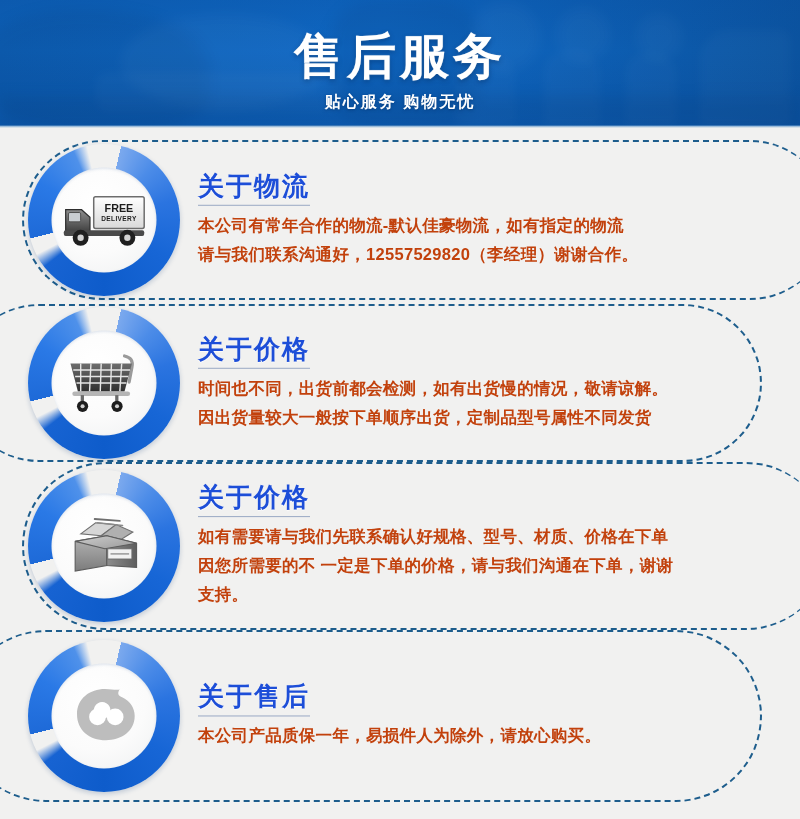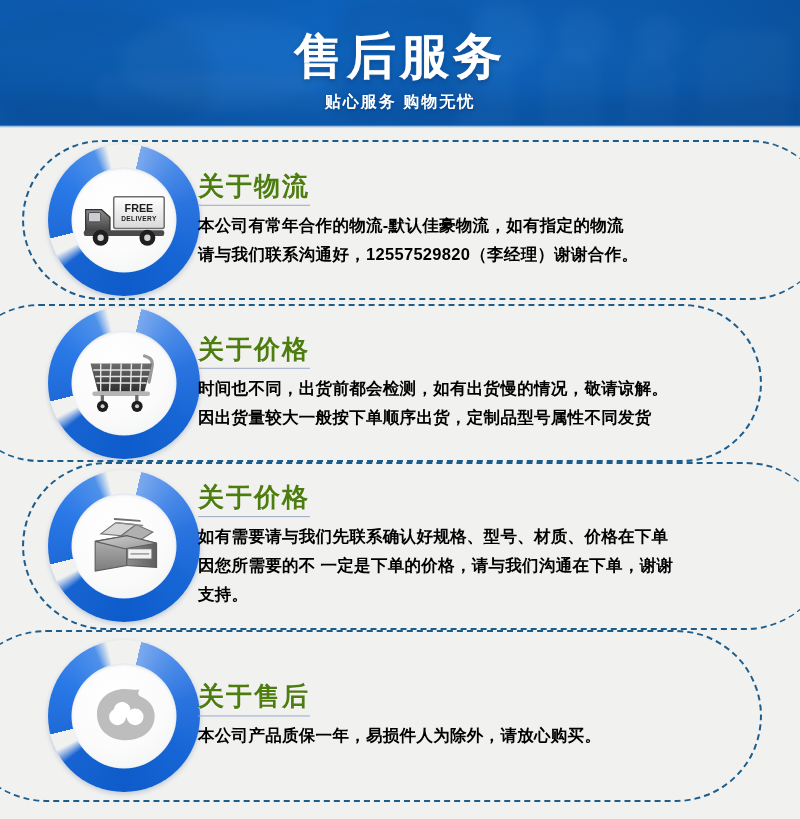--- a/index.html
+++ b/index.html
@@ -129,21 +129,21 @@
     right:38px;
     top:0;
     bottom:0;
     border-radius:90px;
     border-left:none;
   }
 
   
   .badge {
     position:absolute;
-    left:48px;
+    left:28px;
     top:50%;
     transform:translateY(-50%);
     width:152px;
     height:152px;
   }
   .ring {
     position:absolute;
     inset:0;
     border-radius:50%;
     background:
@@ -189,32 +189,32 @@
     position:absolute;
     left:198px;
     top:50%;
     transform:translateY(-50%);
     width:500px;
   }
   .sec-title {
     display:inline-block;
     font-size:26px;
     font-weight:bold;
-    color:#4d7c0f;
+    color:#1d4ed8;
     letter-spacing:2px;
     line-height:1.22;
     border-bottom:1px solid #9aa9c4;
     padding-bottom:2px;
     margin-bottom:5px;
     text-shadow:0 1px 1px rgba(255,255,255,.8);
   }
   .sec-body {
     font-size:16.5px;
     font-weight:bold;
-    color:#000000;
+    color:#c2410c;
     line-height:1.78;
     letter-spacing:.3px;
   }
   .sec-body p { margin:0; white-space:nowrap; }
 </style>
 </head>
 <body>
 
 <div class="page">
 

